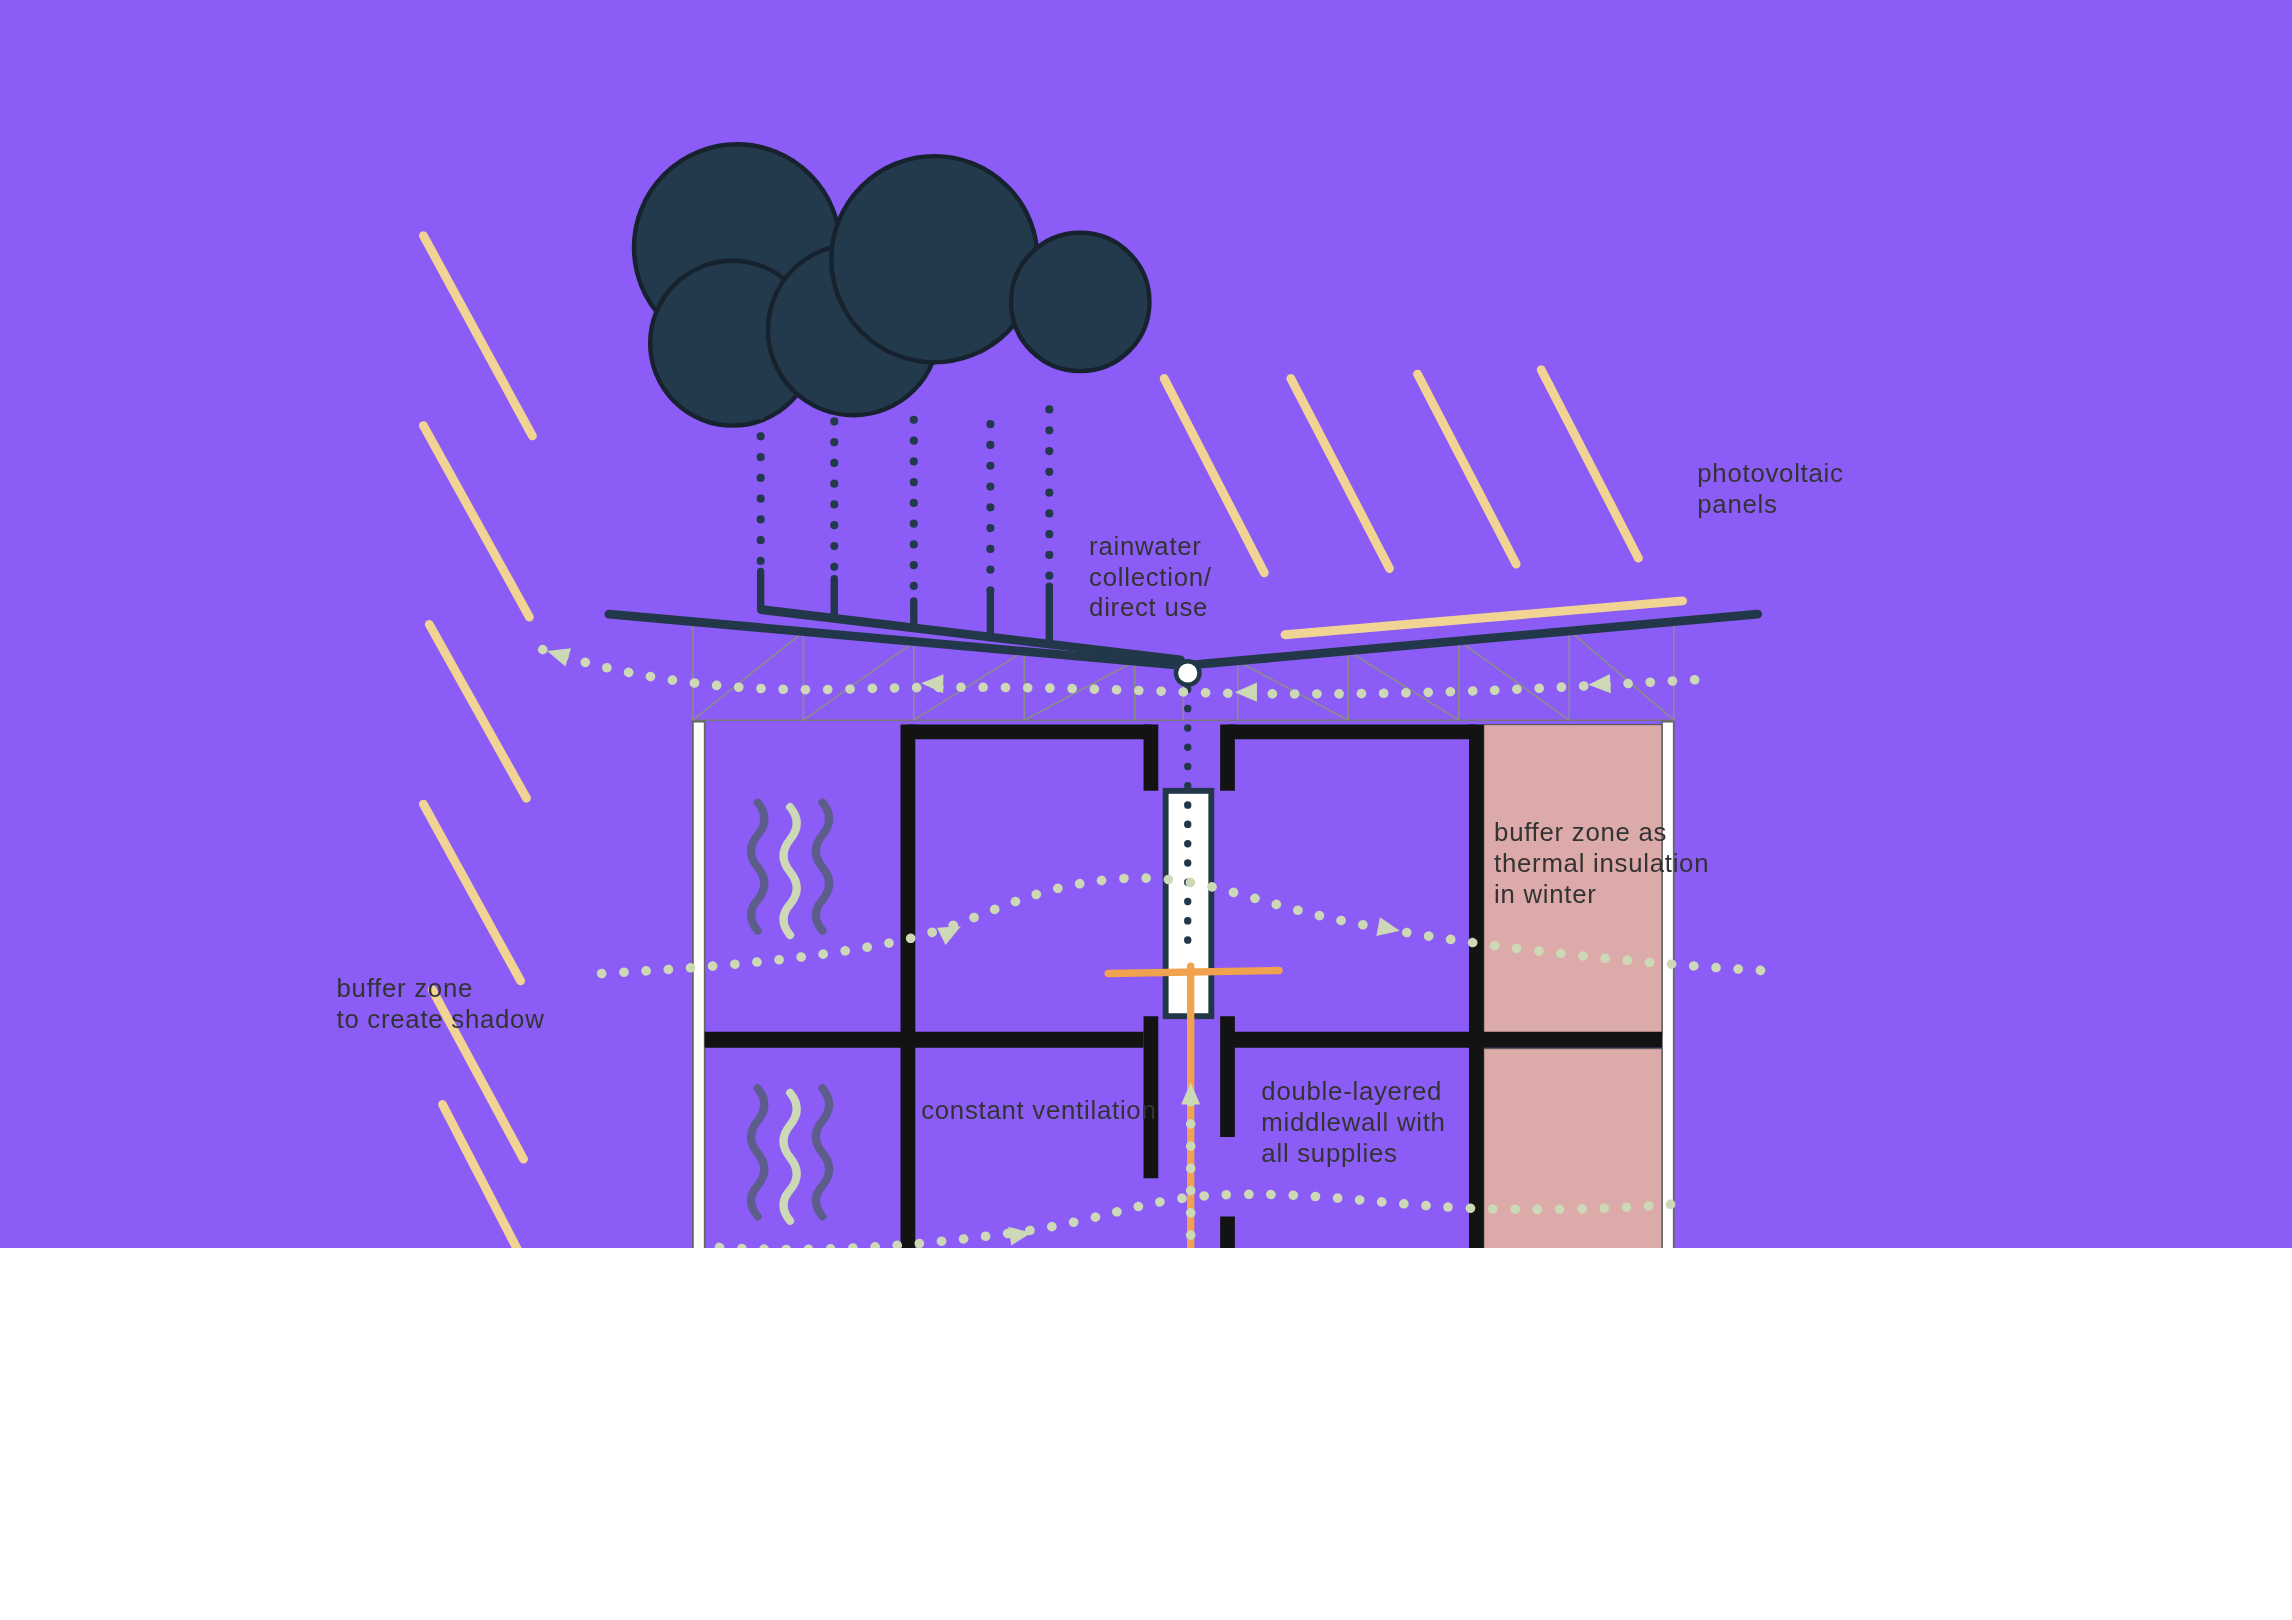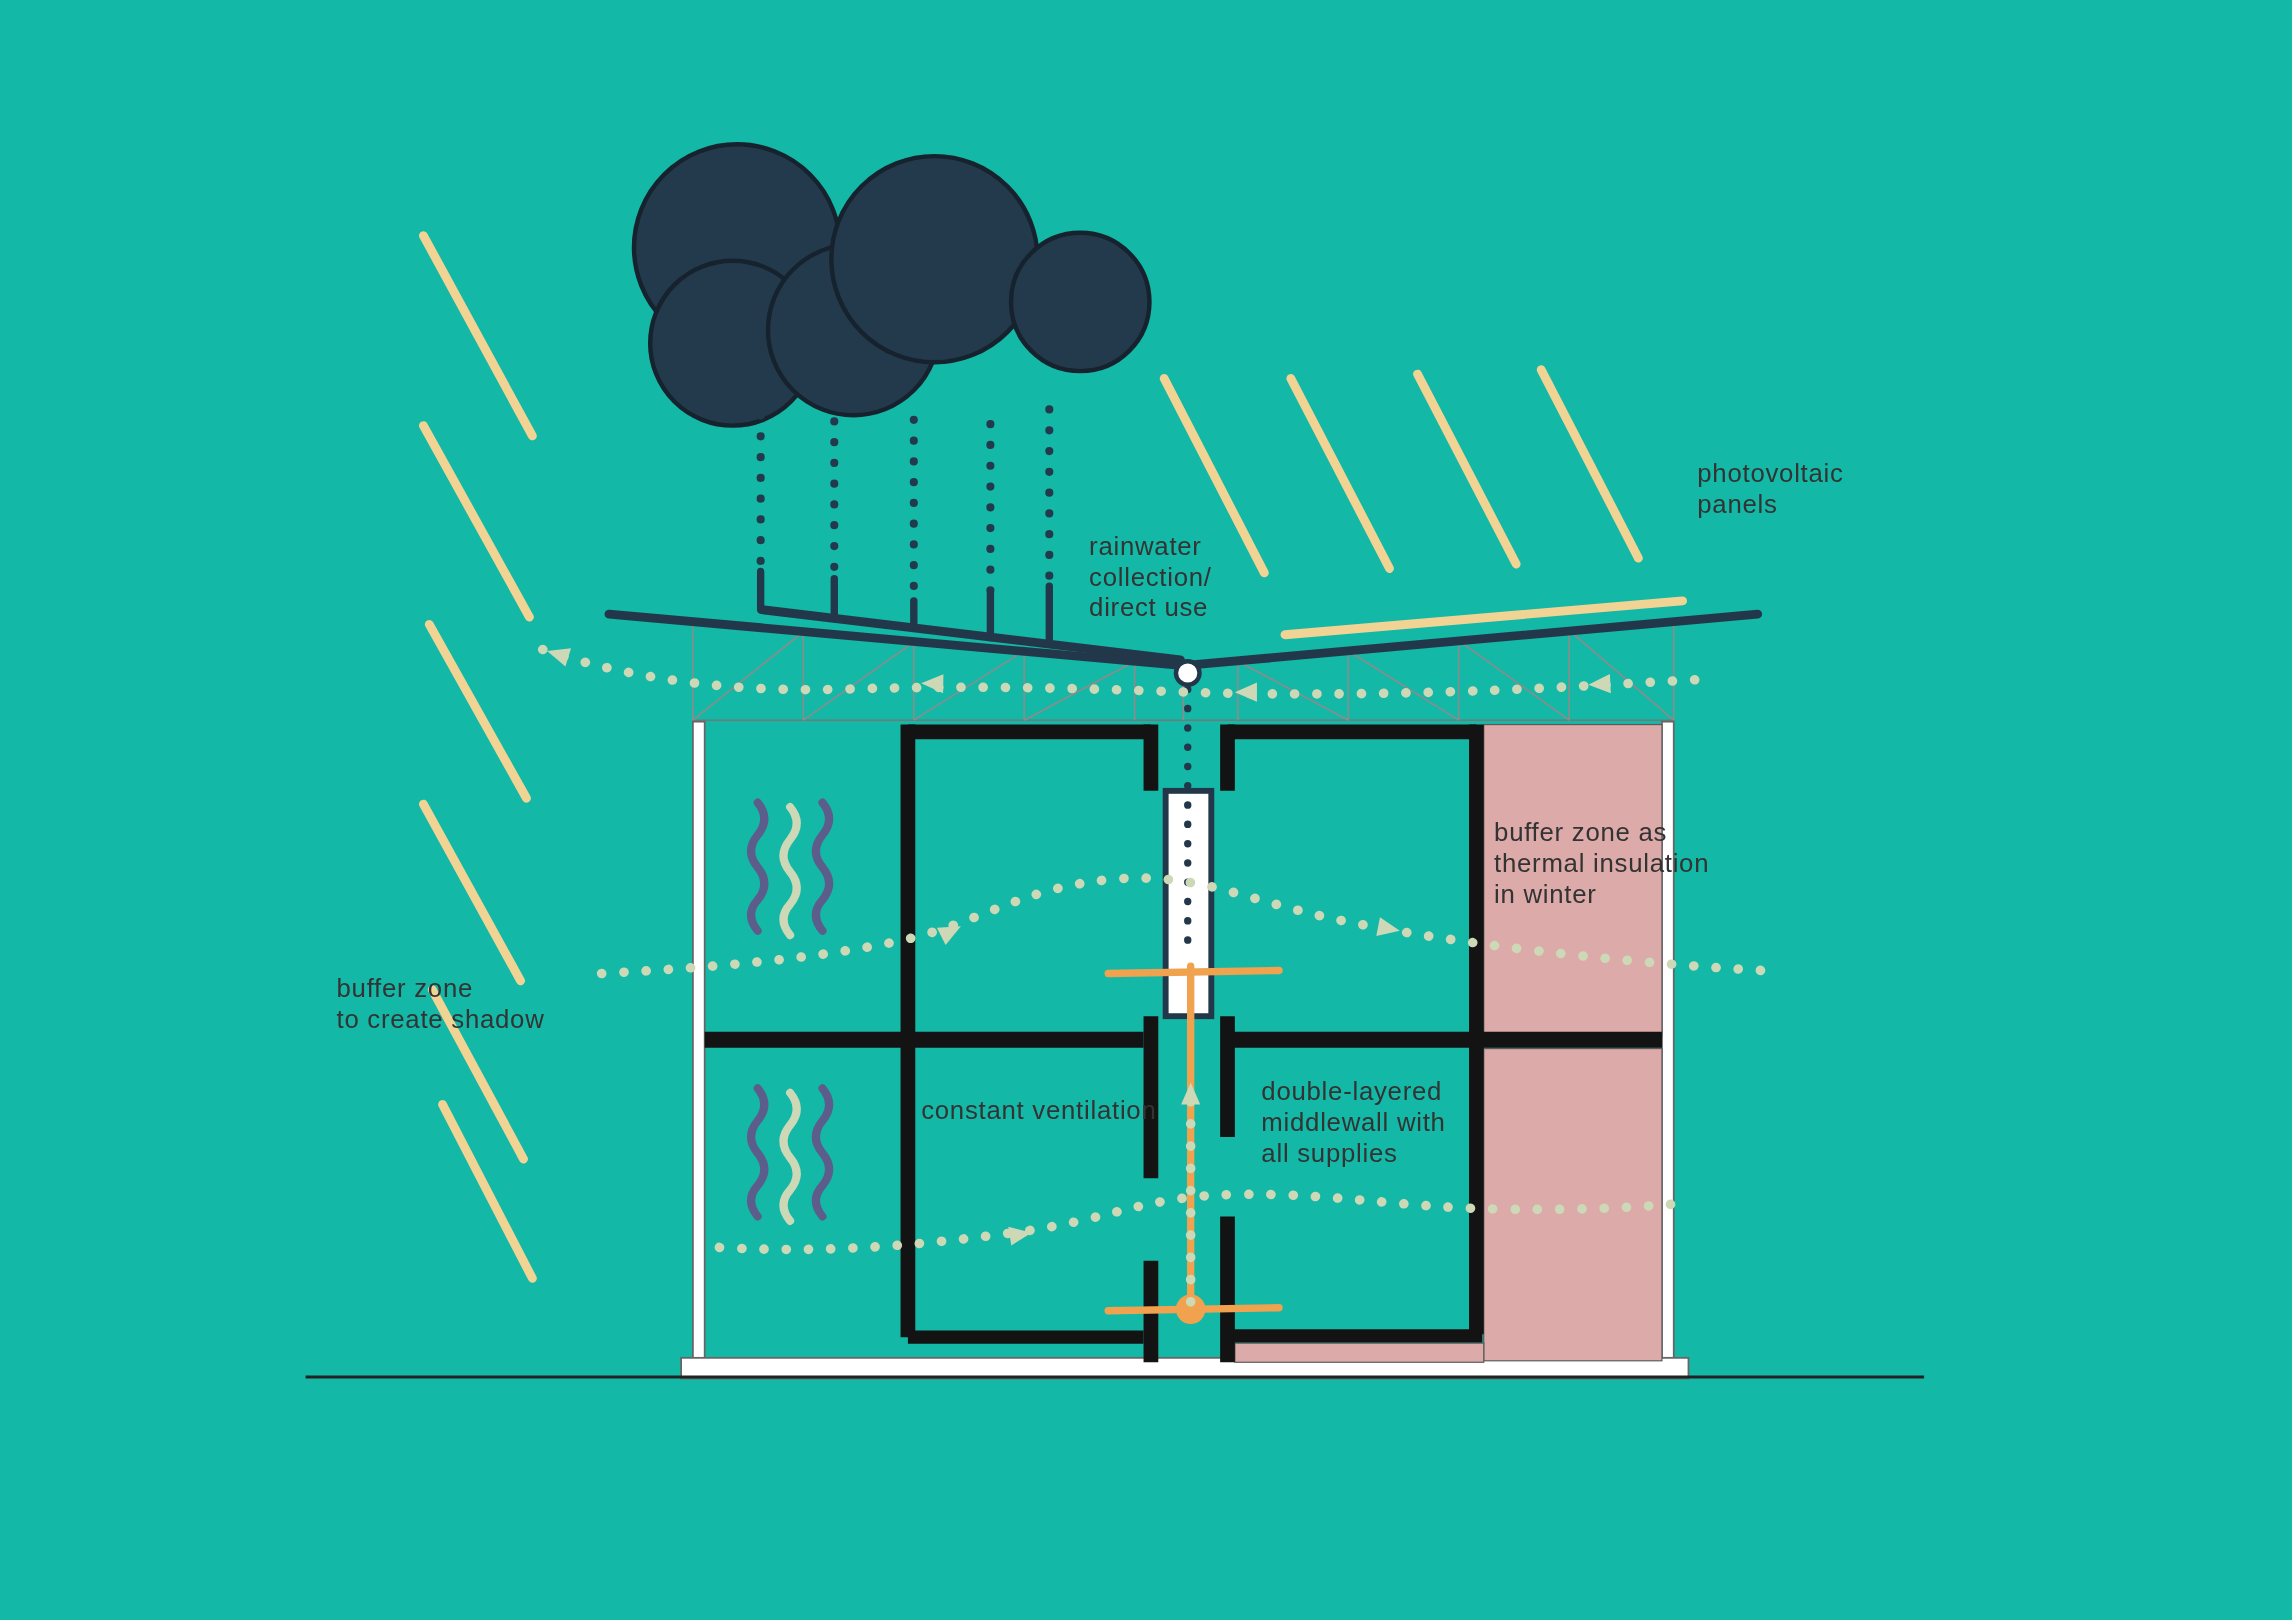--- a/index.html
+++ b/index.html
@@ -1,16 +1,16 @@
 <!DOCTYPE html>
 <html style="--cloud: #233a4d; --sun: #f1d494; --flow: #ccd8b6; --wave_purple: #5d5d8c; --wall: #131313; --structure: #22384a; --pink: #dcaaa9; --orange: #f0a24e; --text: #333333; --truss: #8c8c8c;"><head>
 <meta charset="utf-8">
 <style>
   html,body{margin:0;padding:0;background:#ffffff;}
-  #canvas{position:relative;width:2293px;height:1620px;background:#14b8a6;overflow:hidden;
+  #canvas{position:relative;width:2293px;height:1248px;background:#8b5cf6;overflow:hidden;
           font-family:"Liberation Sans", sans-serif;}
   svg{position:absolute;left:0;top:0;}
 
   .sun      {stroke:var(--sun);stroke-width:6;stroke-linecap:round;fill:none;}
   .cloud    {fill:var(--cloud);stroke:#16222d;stroke-width:3;}
   .raindots {stroke:var(--cloud);stroke-width:5.5;stroke-linecap:round;stroke-dasharray:0.1 14;fill:none;}
   .stub     {stroke:var(--structure);stroke-width:5;stroke-linecap:round;fill:none;}
   .roof     {stroke:var(--structure);stroke-width:6;stroke-linecap:round;fill:none;}
   .gutter   {stroke:var(--structure);stroke-width:6;stroke-linecap:round;fill:none;}
   .truss    {stroke:var(--truss);stroke-width:1.1;fill:none;}

